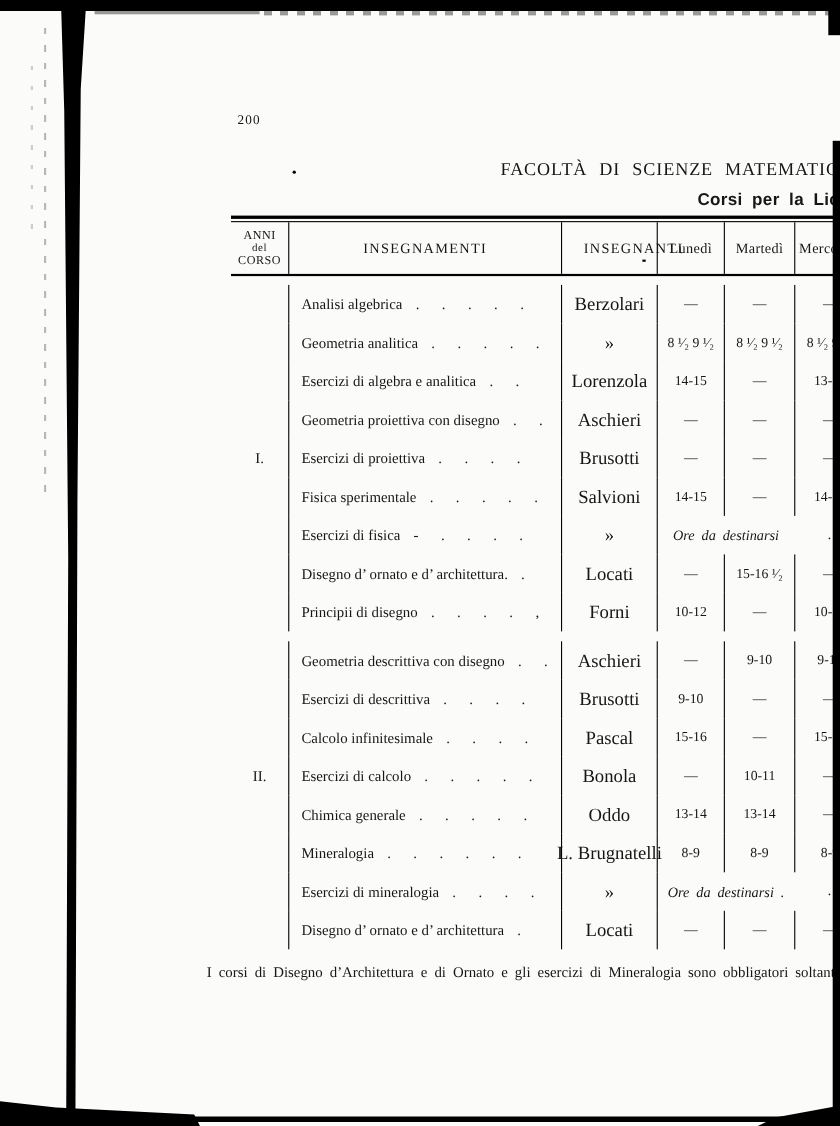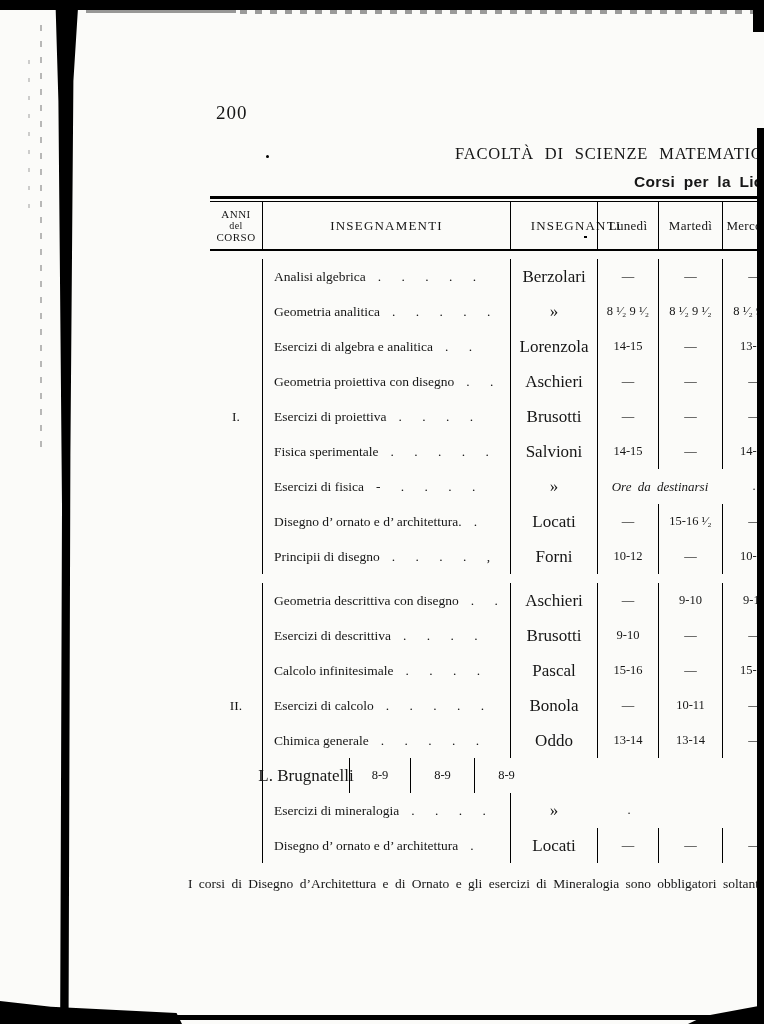--- a/index.html
+++ b/index.html
@@ -23,21 +23,21 @@
   .a-right{left:757px;top:128px;width:7px;height:896px;}
   .a-right-top{left:753px;top:8px;width:11px;height:24px;}
   .a-bl{left:0;top:998px;width:182px;height:26px;
     clip-path:polygon(0 12%,28% 34%,97% 58%,100% 100%,0 100%);}
   .a-bline{left:170px;top:1015px;width:594px;height:5px;}
   .a-br{left:688px;top:1005px;width:76px;height:19px;
     clip-path:polygon(100% 0,100% 100%,0 100%,22% 58%);}
   .speck1{left:266px;top:155px;width:3px;height:3px;border-radius:50%;}
   .speck2{left:584px;top:236px;width:3px;height:2px;}
   
-  .pagenum{position:absolute;left:216px;top:102px;font-size:19px;letter-spacing:1px;}
+  .pagenum{position:absolute;left:216px;top:102px;font-size:12px;letter-spacing:1px;}
   .title{position:absolute;left:455px;top:144px;font-size:16.5px;white-space:nowrap;
     letter-spacing:.8px;word-spacing:6px;}
   .subtitle{position:absolute;left:634px;top:173px;font-size:15.5px;font-weight:bold;
     white-space:nowrap;font-family:"Liberation Sans",sans-serif;word-spacing:4px;letter-spacing:.3px;}
   .footnote{position:absolute;left:188px;top:876px;font-size:13.5px;white-space:nowrap;
     word-spacing:3px;}
   
   .tbl{position:absolute;left:210px;top:196px;width:576px;}
   .toprule{height:2px;border-top:3px solid #000;border-bottom:1.5px solid #000;}
   .thead{display:flex;align-items:center;height:47px;border-bottom:2px solid #000;}
@@ -269,33 +269,38 @@
             <span class="leader">. . . . .</span>
           </div>
         <div class="c c-doc bl">Oddo</div>
         <div class="c c-day w-day1 bl">13-14</div>
         <div class="c c-day w-day2 bl">13-14</div>
         <div class="c c-day w-mer bl">—</div>
       </div>
 
       <div class="trow">
         <div class="c c-anni"></div>
+        <div class="c c-nome bl">
+            <span>Mineralogia</span>
+            <span class="leader">. . . . . .</span>
+          </div>
         <div class="c c-doc bl">L. Brugnatelli</div>
         <div class="c c-day w-day1 bl">8-9</div>
         <div class="c c-day w-day2 bl">8-9</div>
         <div class="c c-day w-mer bl">8-9</div>
       </div>
 
       <div class="trow">
         <div class="c c-anni"></div>
         <div class="c c-nome bl">
             <span>Esercizi di mineralogia</span>
             <span class="leader">. . . .</span>
           </div>
         <div class="c c-doc bl">»</div>
+        <div class="c c-span w-span bl">Ore da destinarsi .</div>
         <div class="c c-day w-mer nb">.</div>
       </div>
 
       <div class="trow">
         <div class="c c-anni"></div>
         <div class="c c-nome bl">
             <span>Disegno d’ ornato e d’ architettura</span>
             <span class="leader">.</span>
           </div>
         <div class="c c-doc bl">Locati</div>

